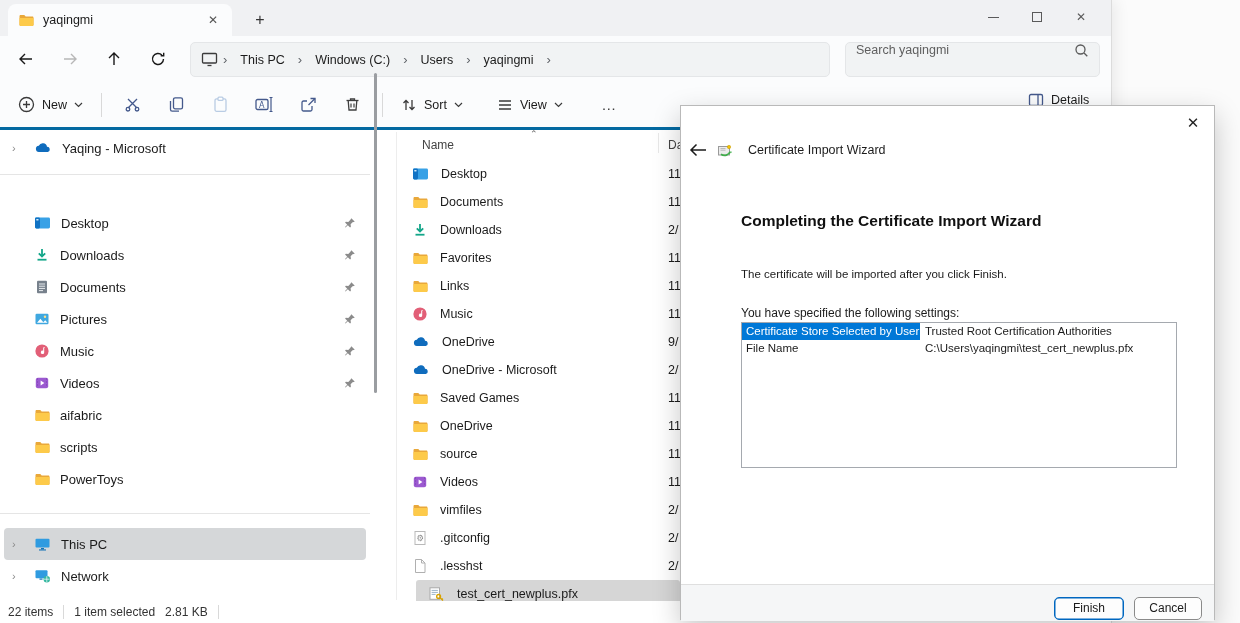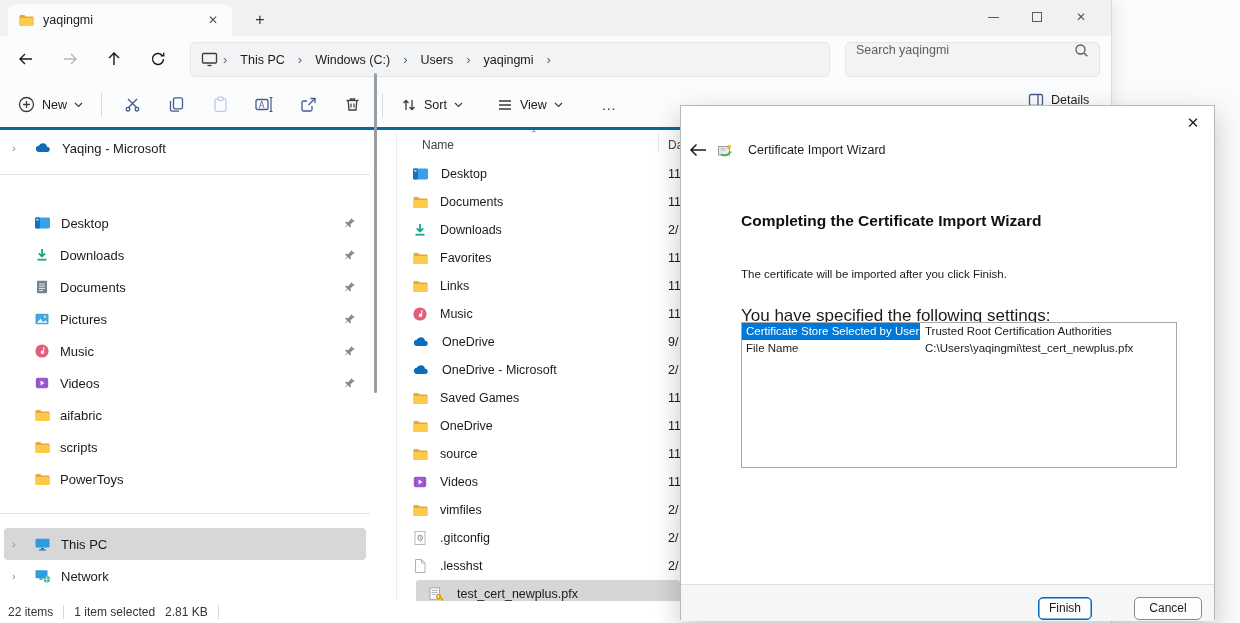--- a/index.html
+++ b/index.html
@@ -76,31 +76,31 @@
 
   
   #wizard { position:absolute; left:680px; top:105px; width:535px; height:515px; background:#fff;
             border:1px solid #b9b9b9; box-shadow:0 10px 26px rgba(0,0,0,.22); z-index:5; }
   .wz-close { position:absolute; right:10px; top:6px; width:22px; height:22px; font-size:15px; color:#1f1f1f;
               display:flex; align-items:center; justify-content:center; }
   .wz-header { position:absolute; left:8px; top:36px; display:flex; align-items:center; gap:10px; }
   .wz-title { font-size:12.5px; color:#1b1b1b; margin-left:4px; }
   .wz-heading { position:absolute; left:60px; top:106px; font-size:15.5px; font-weight:bold; color:#101010; }
   .wz-body { position:absolute; left:60px; top:162px; font-size:11.5px; color:#1b1b1b; }
-  .wz-settings-label { position:absolute; left:60px; top:200px; font-size:17px; color:#1b1b1b; }
+  .wz-settings-label { position:absolute; left:60px; top:200px; font-size:12px; color:#1b1b1b; }
   .wz-table { position:absolute; left:60px; top:216px; width:436px; height:146px; border:1px solid #a5a9af; background:#fff; font-size:11.5px; }
   .wz-tr { display:flex; height:17px; line-height:17px; }
   .wz-key { width:178px; padding-left:4px; color:#1b1b1b; white-space:nowrap; overflow:hidden; }
   .wz-key.hl { background:#0078d7; color:#fff; }
   .wz-val { padding-left:5px; color:#1b1b1b; white-space:nowrap; }
   .wz-footer { position:absolute; left:0; top:478px; width:100%; height:37px; background:#f5f6f7; border-top:1px solid #dfdfdf; }
   .wz-btn { position:absolute; top:12px; height:23px; font-size:12px; color:#1b1b1b; background:#fdfdfd;
             border:1px solid #8a8a8a; border-radius:5px; text-align:center; line-height:21px; }
   .wz-btn.default { border:1px solid #0067c0; box-shadow:inset 0 0 0 .5px #0067c0; }
-  #finish-btn { left:357px; width:54px; }
+  #finish-btn { left:373px; width:70px; }
   #cancel-btn { left:453px; width:68px; }
 
   svg { display:block; }
 </style>
 </head>
 <body>
 
 <div id="stage">
 
   <div id="explorer">

